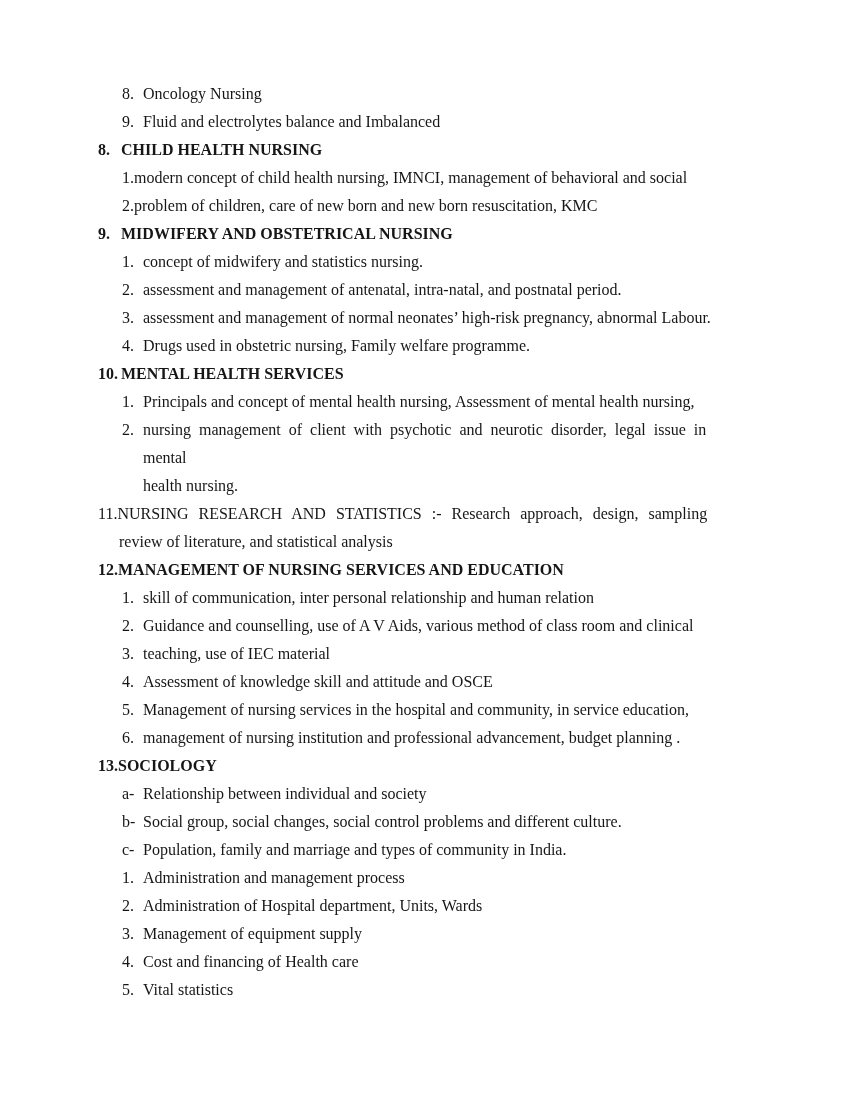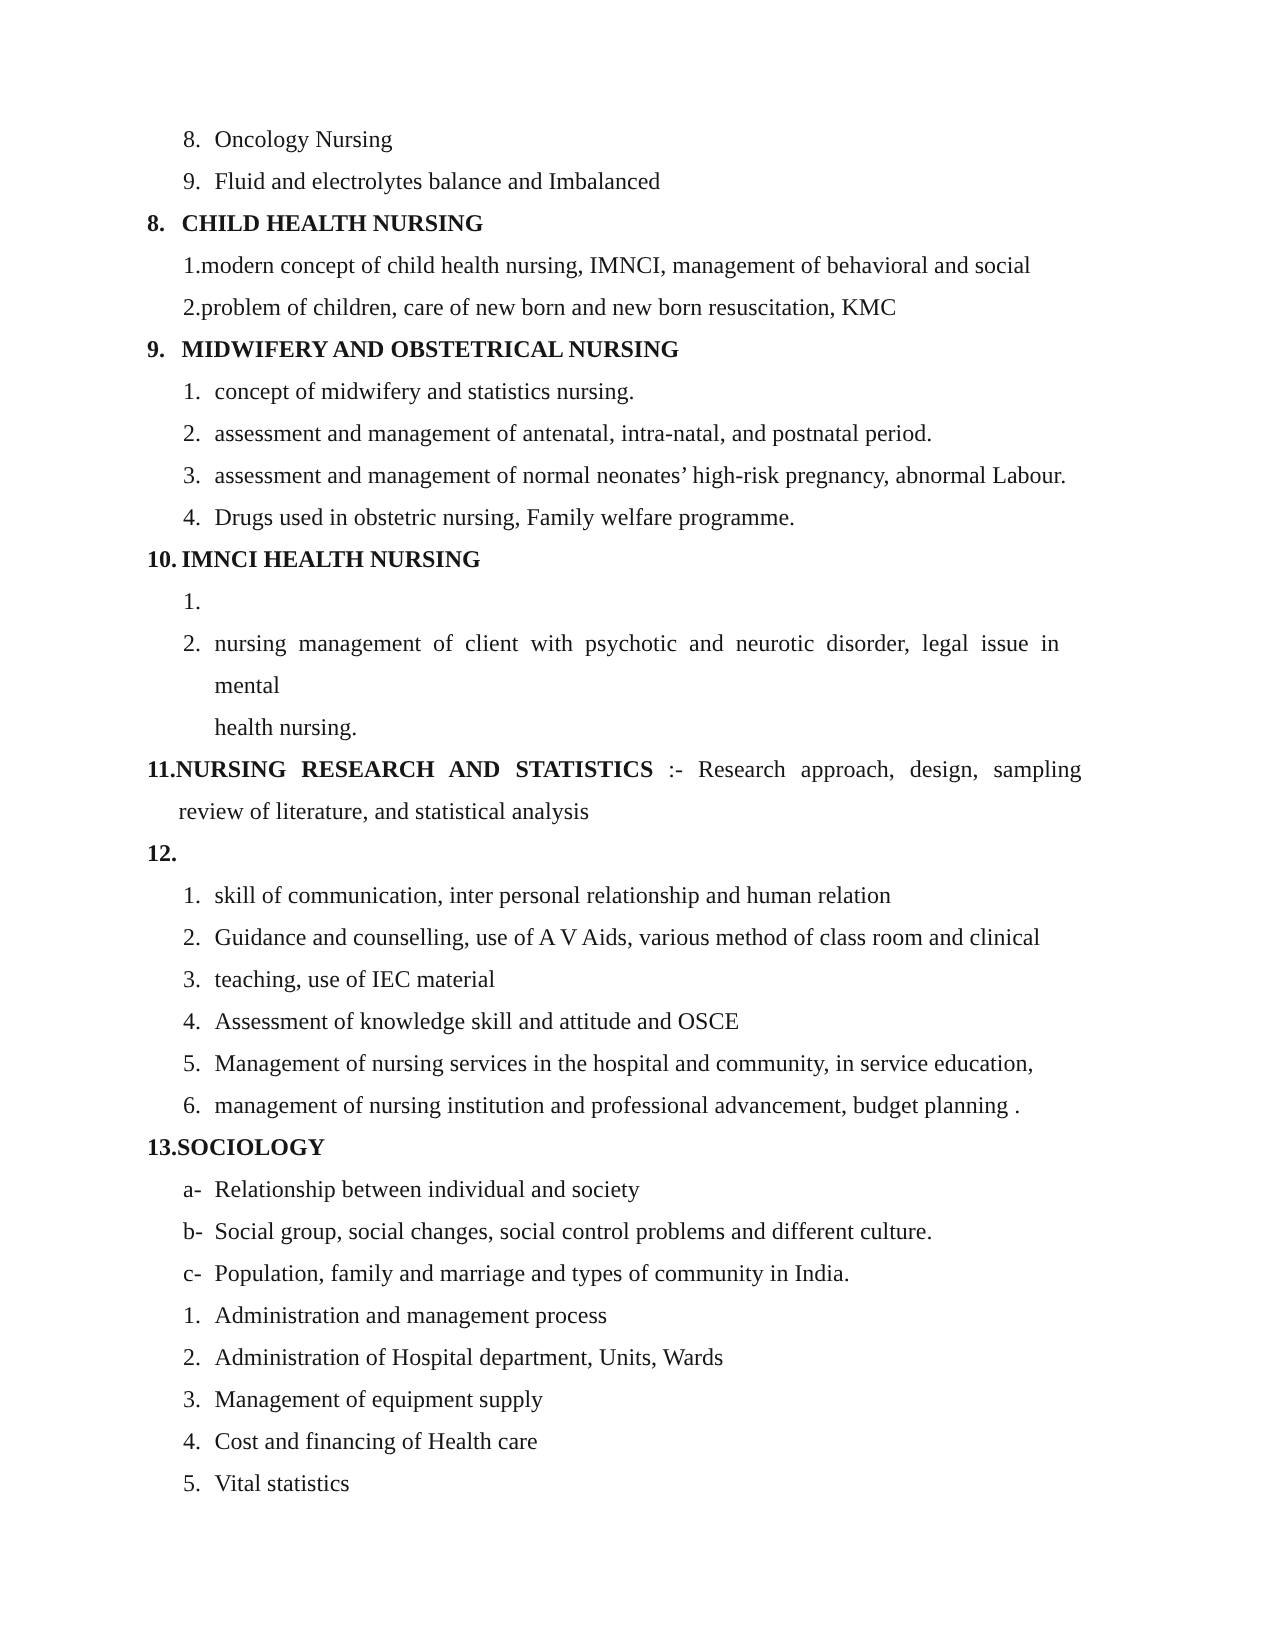--- a/index.html
+++ b/index.html
@@ -22,21 +22,21 @@
   .section .title { font-weight:bold; white-space:nowrap; }
   .section.tight .num { width:auto; }        
   
   .item { padding-left:24px; }
   .item .num { flex:none; width:21px; }
   .item.tight .num { width:12px; }           
   .item .txt { white-space:nowrap; }
   .item .txt.wrap { white-space:normal; }
   .jspace  { word-spacing:4px; }              
   .jspace2 { word-spacing:6px; }
-  .b { font-weight:bold; }
+  .b { font-weight:normal; }
   
   .hpara { margin:0; padding-left:21px; text-indent:-21px; }
 </style>
 </head>
 <body>
 
 <div class="page">
 
   <div class="row item">
     <span class="num">8.</span>
@@ -76,34 +76,36 @@
     <span class="num">3.</span>
     <span class="txt">assessment and management of normal neonates’ high-risk pregnancy, abnormal Labour.</span>
   </div>
   <div class="row item">
     <span class="num">4.</span>
     <span class="txt">Drugs used in obstetric nursing, Family welfare programme.</span>
   </div>
 
   <div class="row section">
     <span class="num">10.</span>
-    <span class="title">IMNCI HEALTH NURSING</span>
+    <span class="title">MENTAL HEALTH SERVICES</span>
   </div>
   <div class="row item">
     <span class="num">1.</span>
+    <span class="txt">Principals and concept of mental health nursing, Assessment of mental health nursing,</span>
   </div>
   <div class="row item">
     <span class="num">2.</span>
     <span class="txt wrap"><span class="jspace">nursing management of client with psychotic and neurotic disorder, legal issue in mental</span><br><span>health nursing.</span></span>
   </div>
 
   <p class="hpara"><span class="b jspace2">11.</span><span class="b jspace2">NURSING RESEARCH AND STATISTICS</span><span class="jspace2"> :- Research approach, design, sampling</span><br><span>review of literature, and statistical analysis</span></p>
 
   <div class="row section tight">
     <span class="num">12.</span>
+    <span class="title">MANAGEMENT OF NURSING SERVICES AND EDUCATION</span>
   </div>
   <div class="row item">
     <span class="num">1.</span>
     <span class="txt">skill of communication, inter personal relationship and human relation</span>
   </div>
   <div class="row item">
     <span class="num">2.</span>
     <span class="txt">Guidance and counselling, use of A V Aids, various method of class room and clinical</span>
   </div>
   <div class="row item">

